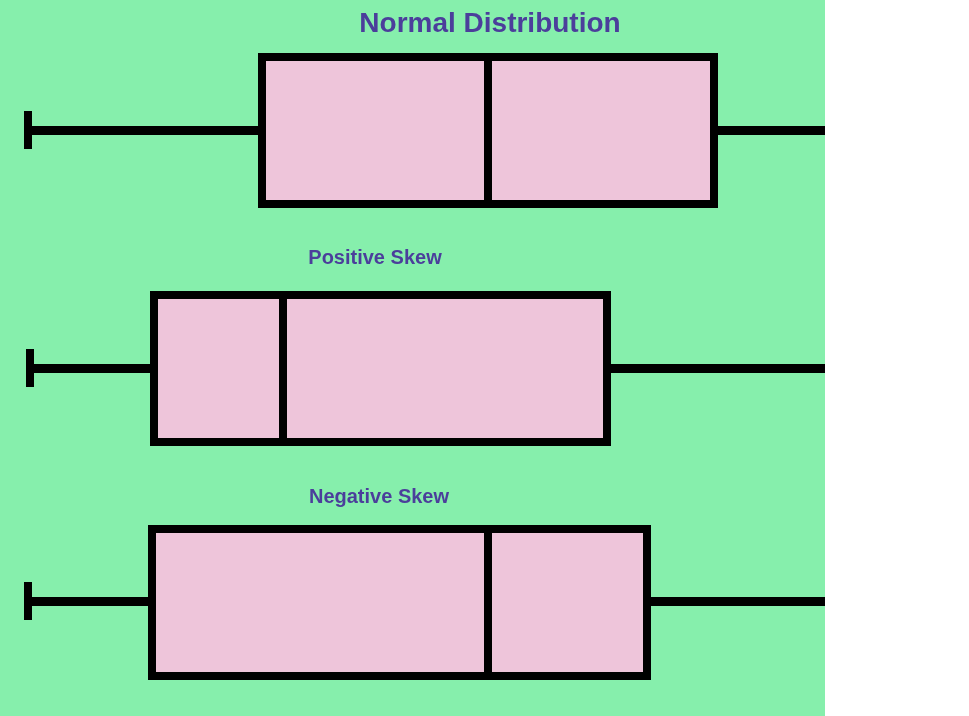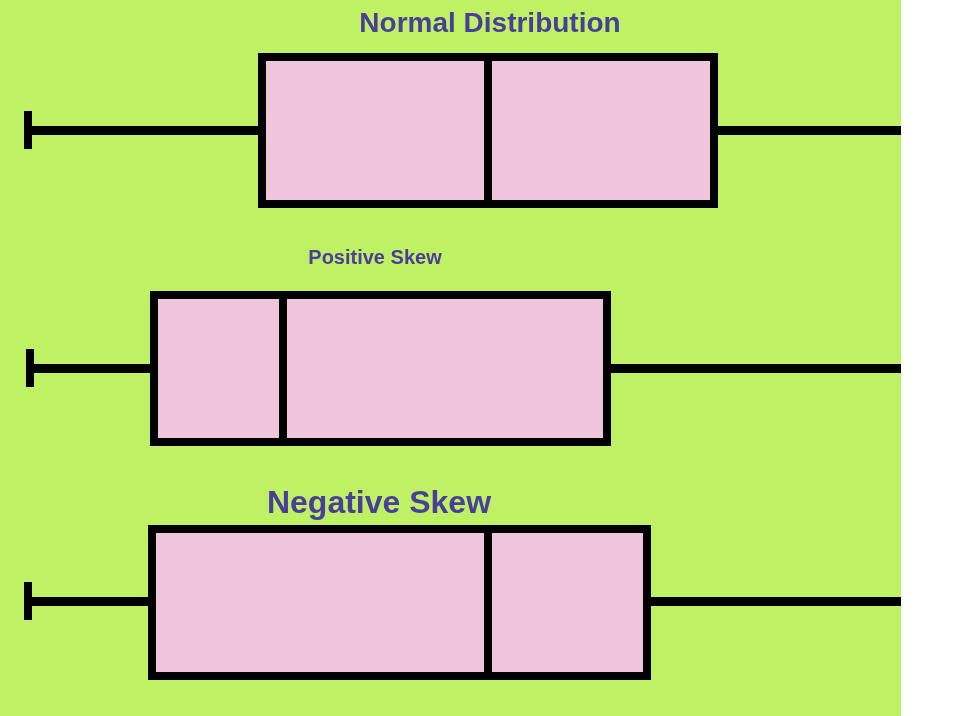--- a/index.html
+++ b/index.html
@@ -3,23 +3,23 @@
 <meta charset="utf-8">
 <style>
   html, body {
     margin: 0;
     padding: 0;
     background: #ffffff;
     font-family: "Liberation Sans", sans-serif;
   }
   .figure {
     position: relative;
-    width: 901px;
+    width: 825px;
     height: 716px;
-    background: #bef264;
+    background: #86efac;
     overflow: hidden;
   }
   .plot-title {
     position: absolute;
     transform: translateX(-50%);
     font-weight: bold;
     font-size: 28px;
     line-height: 1;
     white-space: nowrap;
     letter-spacing: 0px;
@@ -52,21 +52,21 @@
     <div class="plot-title" style="left: 375px; top: 247px; color: rgb(75, 62, 155); font-size: 20px;">Positive Skew</div>
     <div class="seg" style="left: 30px; top: 363.5px; width: 120px; height: 9px; background: rgb(0, 0, 0);"></div>
     <div class="seg" style="left: 611px; top: 363.5px; width: 333px; height: 9px; background: rgb(0, 0, 0);"></div>
     <div class="seg" style="left: 26px; top: 349px; width: 8px; height: 38px; background: rgb(0, 0, 0);"></div>
     <div class="seg" style="left: 940px; top: 349px; width: 8px; height: 38px; background: rgb(0, 0, 0);"></div>
     <div class="iqr-box" style="left: 150px; top: 291px; width: 461px; height: 155px; background: rgb(238, 197, 218); border-color: rgb(0, 0, 0); border-width: 8px;"></div>
     <div class="seg" style="left: 279px; top: 291px; width: 8px; height: 155px; background: rgb(0, 0, 0);"></div>
   </div>
 
   <div class="plot">
-    <div class="plot-title" style="left: 379px; top: 486px; color: rgb(75, 62, 155); font-size: 32px;">Negative Skew</div>
+    <div class="plot-title" style="left: 379px; top: 486px; color: rgb(75, 62, 155); font-size: 20px;">Negative Skew</div>
     <div class="seg" style="left: 28px; top: 596.5px; width: 120px; height: 9px; background: rgb(0, 0, 0);"></div>
     <div class="seg" style="left: 651px; top: 596.5px; width: 291px; height: 9px; background: rgb(0, 0, 0);"></div>
     <div class="seg" style="left: 24px; top: 582px; width: 8px; height: 38px; background: rgb(0, 0, 0);"></div>
     <div class="seg" style="left: 938px; top: 582px; width: 8px; height: 38px; background: rgb(0, 0, 0);"></div>
     <div class="iqr-box" style="left: 148px; top: 525px; width: 503px; height: 155px; background: rgb(238, 197, 218); border-color: rgb(0, 0, 0); border-width: 8px;"></div>
     <div class="seg" style="left: 484px; top: 525px; width: 8px; height: 155px; background: rgb(0, 0, 0);"></div>
   </div>
 
 </div>
 

